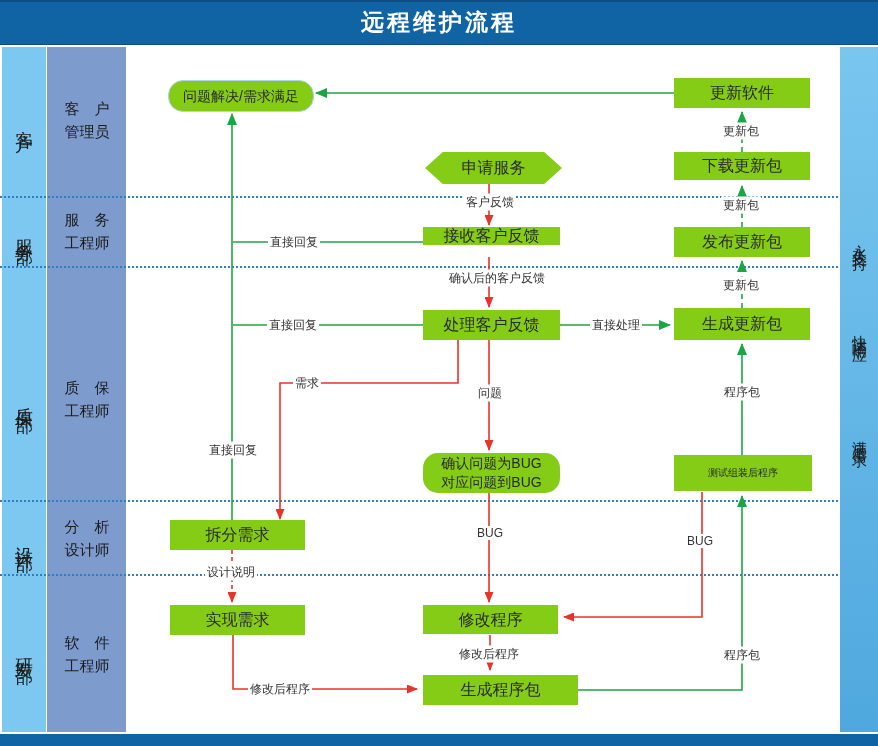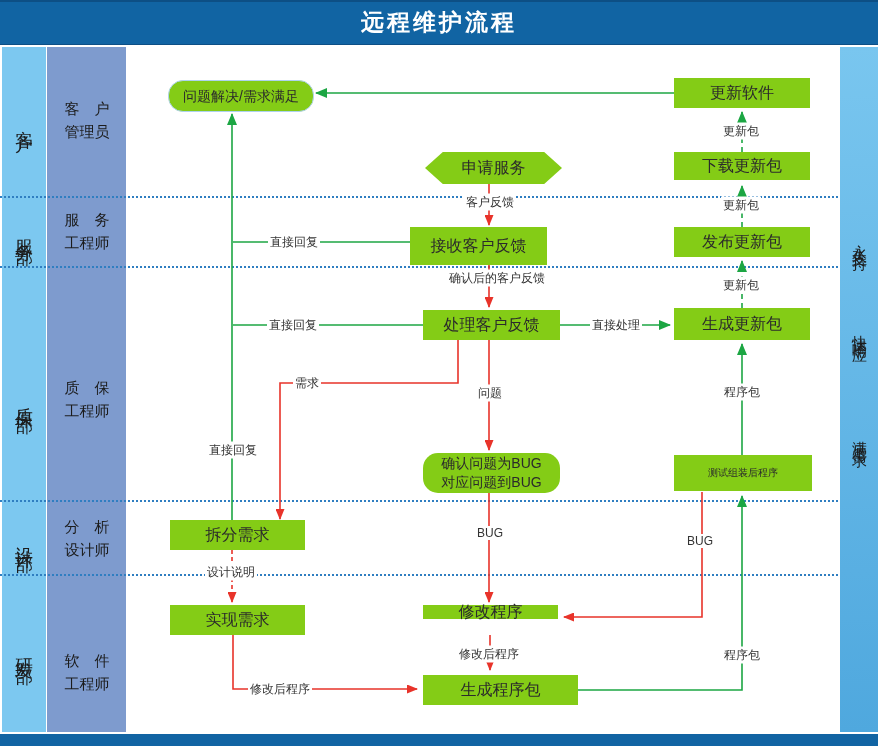--- a/index.html
+++ b/index.html
@@ -63,21 +63,21 @@
   <div class="vtext dept" style="left:24px;top:120px">客户</div>
   <div class="vtext dept" style="left:24px;top:231px">服务部</div>
   <div class="vtext dept" style="left:24px;top:399px">质保部</div>
   <div class="vtext dept" style="left:24px;top:538px">设计部</div>
   <div class="vtext dept" style="left:24px;top:650px">研发部</div>
 
   <div class="role" style="left:87px;top:120px"><span>客　户</span><br><span>管理员</span></div>
   <div class="role" style="left:87px;top:231px"><span>服　务</span><br><span>工程师</span></div>
   <div class="role" style="left:87px;top:399px"><span>质　保</span><br><span>工程师</span></div>
   <div class="role" style="left:87px;top:538px"><span>分　析</span><br><span>设计师</span></div>
-  <div class="role" style="left:87px;top:672px"><span>软　件</span><br><span>工程师</span></div>
+  <div class="role" style="left:87px;top:654px"><span>软　件</span><br><span>工程师</span></div>
 
   <div class="vtext slogan" style="left:859px;top:240px">永久支持</div>
   <div class="vtext slogan" style="left:859px;top:331px">快速响应</div>
   <div class="vtext slogan" style="left:859px;top:437px">满足需求</div>
 
   <svg class="edges" width="878" height="746">
     <defs>
       <marker id="aR" markerUnits="userSpaceOnUse" markerWidth="11" markerHeight="9" refX="10" refY="4.5" orient="auto">
           <path d="M0,0 L11,4.5 L0,9 Z" fill="#e8332a"></path>
         </marker>
@@ -107,32 +107,32 @@
       <path d="M742,227 V186" stroke-dasharray="5,4" marker-end="url(#aG)"></path>
       <path d="M742,152 V112" stroke-dasharray="5,4" marker-end="url(#aG)"></path>
       <path d="M558,690 H742 V496" marker-end="url(#aG)"></path>
     </g>
   </svg>
 
   <div class="node stadium" style="left:168px;top:80px;width:144px;height:30px">问题解决/需求满足</div>
   <div class="node" style="left:674px;top:78px;width:136px;height:30px">更新软件</div>
   <div class="node hexagon" style="left:425px;top:152px;width:137px;height:32px">申请服务</div>
   <div class="node" style="left:674px;top:152px;width:136px;height:28px">下载更新包</div>
-  <div class="node" style="left:410px;top:227px;width:137px;height:38px">接收客户反馈</div>
+  <div class="node" style="left:423px;top:227px;width:137px;height:18px">接收客户反馈</div>
   <div class="node" style="left:674px;top:227px;width:136px;height:30px">发布更新包</div>
   <div class="node" style="left:423px;top:310px;width:137px;height:30px">处理客户反馈</div>
   <div class="node" style="left:674px;top:308px;width:136px;height:32px">生成更新包</div>
   <div class="node small" style="left:423px;top:453px;width:137px;height:40px">
     <span>确认问题为BUG</span>
     <span>对应问题到BUG</span>
   </div>
   <div class="node mid" style="left:674px;top:455px;width:138px;height:36px">测试组装后程序</div>
   <div class="node" style="left:170px;top:520px;width:135px;height:30px">拆分需求</div>
   <div class="node" style="left:170px;top:605px;width:135px;height:30px">实现需求</div>
-  <div class="node" style="left:423px;top:605px;width:135px;height:14px">修改程序</div>
+  <div class="node" style="left:423px;top:605px;width:135px;height:29px">修改程序</div>
   <div class="node" style="left:423px;top:675px;width:155px;height:30px">生成程序包</div>
 
   <div class="elabel" style="left:490px;top:202px">客户反馈</div>
   <div class="elabel" style="left:741px;top:131px">更新包</div>
   <div class="elabel" style="left:741px;top:205px">更新包</div>
   <div class="elabel" style="left:741px;top:285px">更新包</div>
   <div class="elabel" style="left:294px;top:242px">直接回复</div>
   <div class="elabel" style="left:293px;top:325px">直接回复</div>
   <div class="elabel" style="left:616px;top:325px">直接处理</div>
   <div class="elabel" style="left:497px;top:278px">确认后的客户反馈</div>

